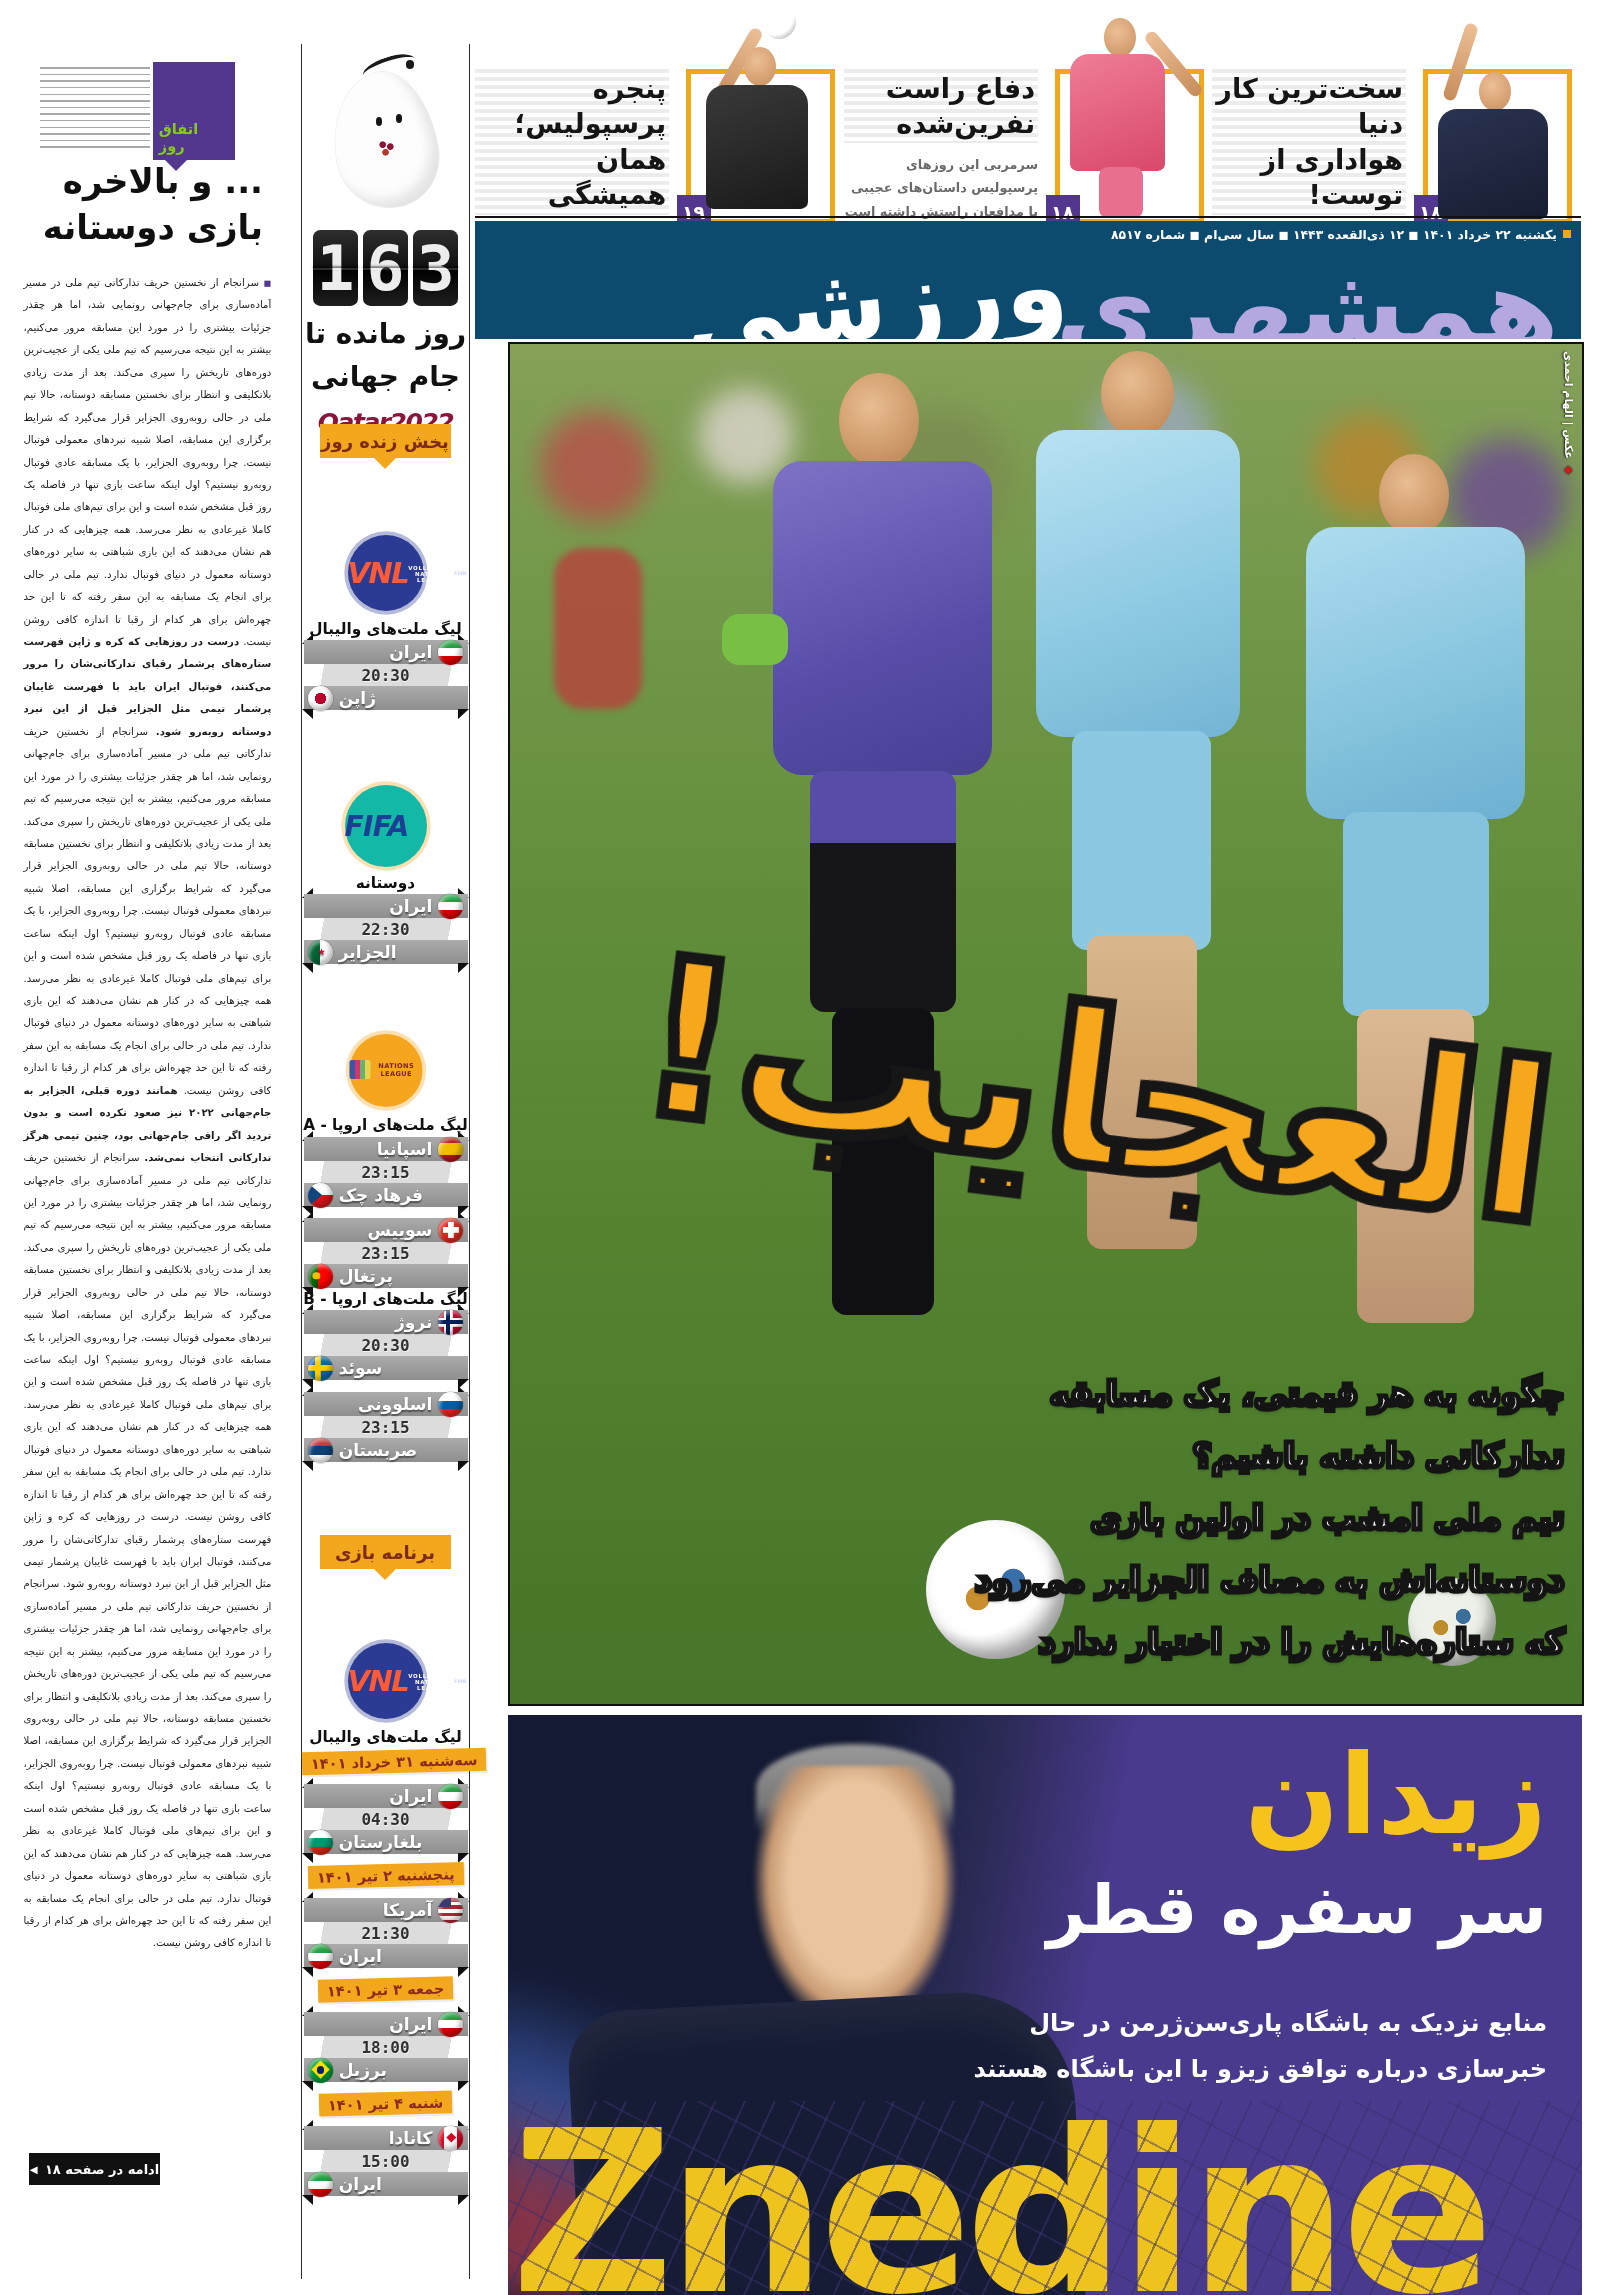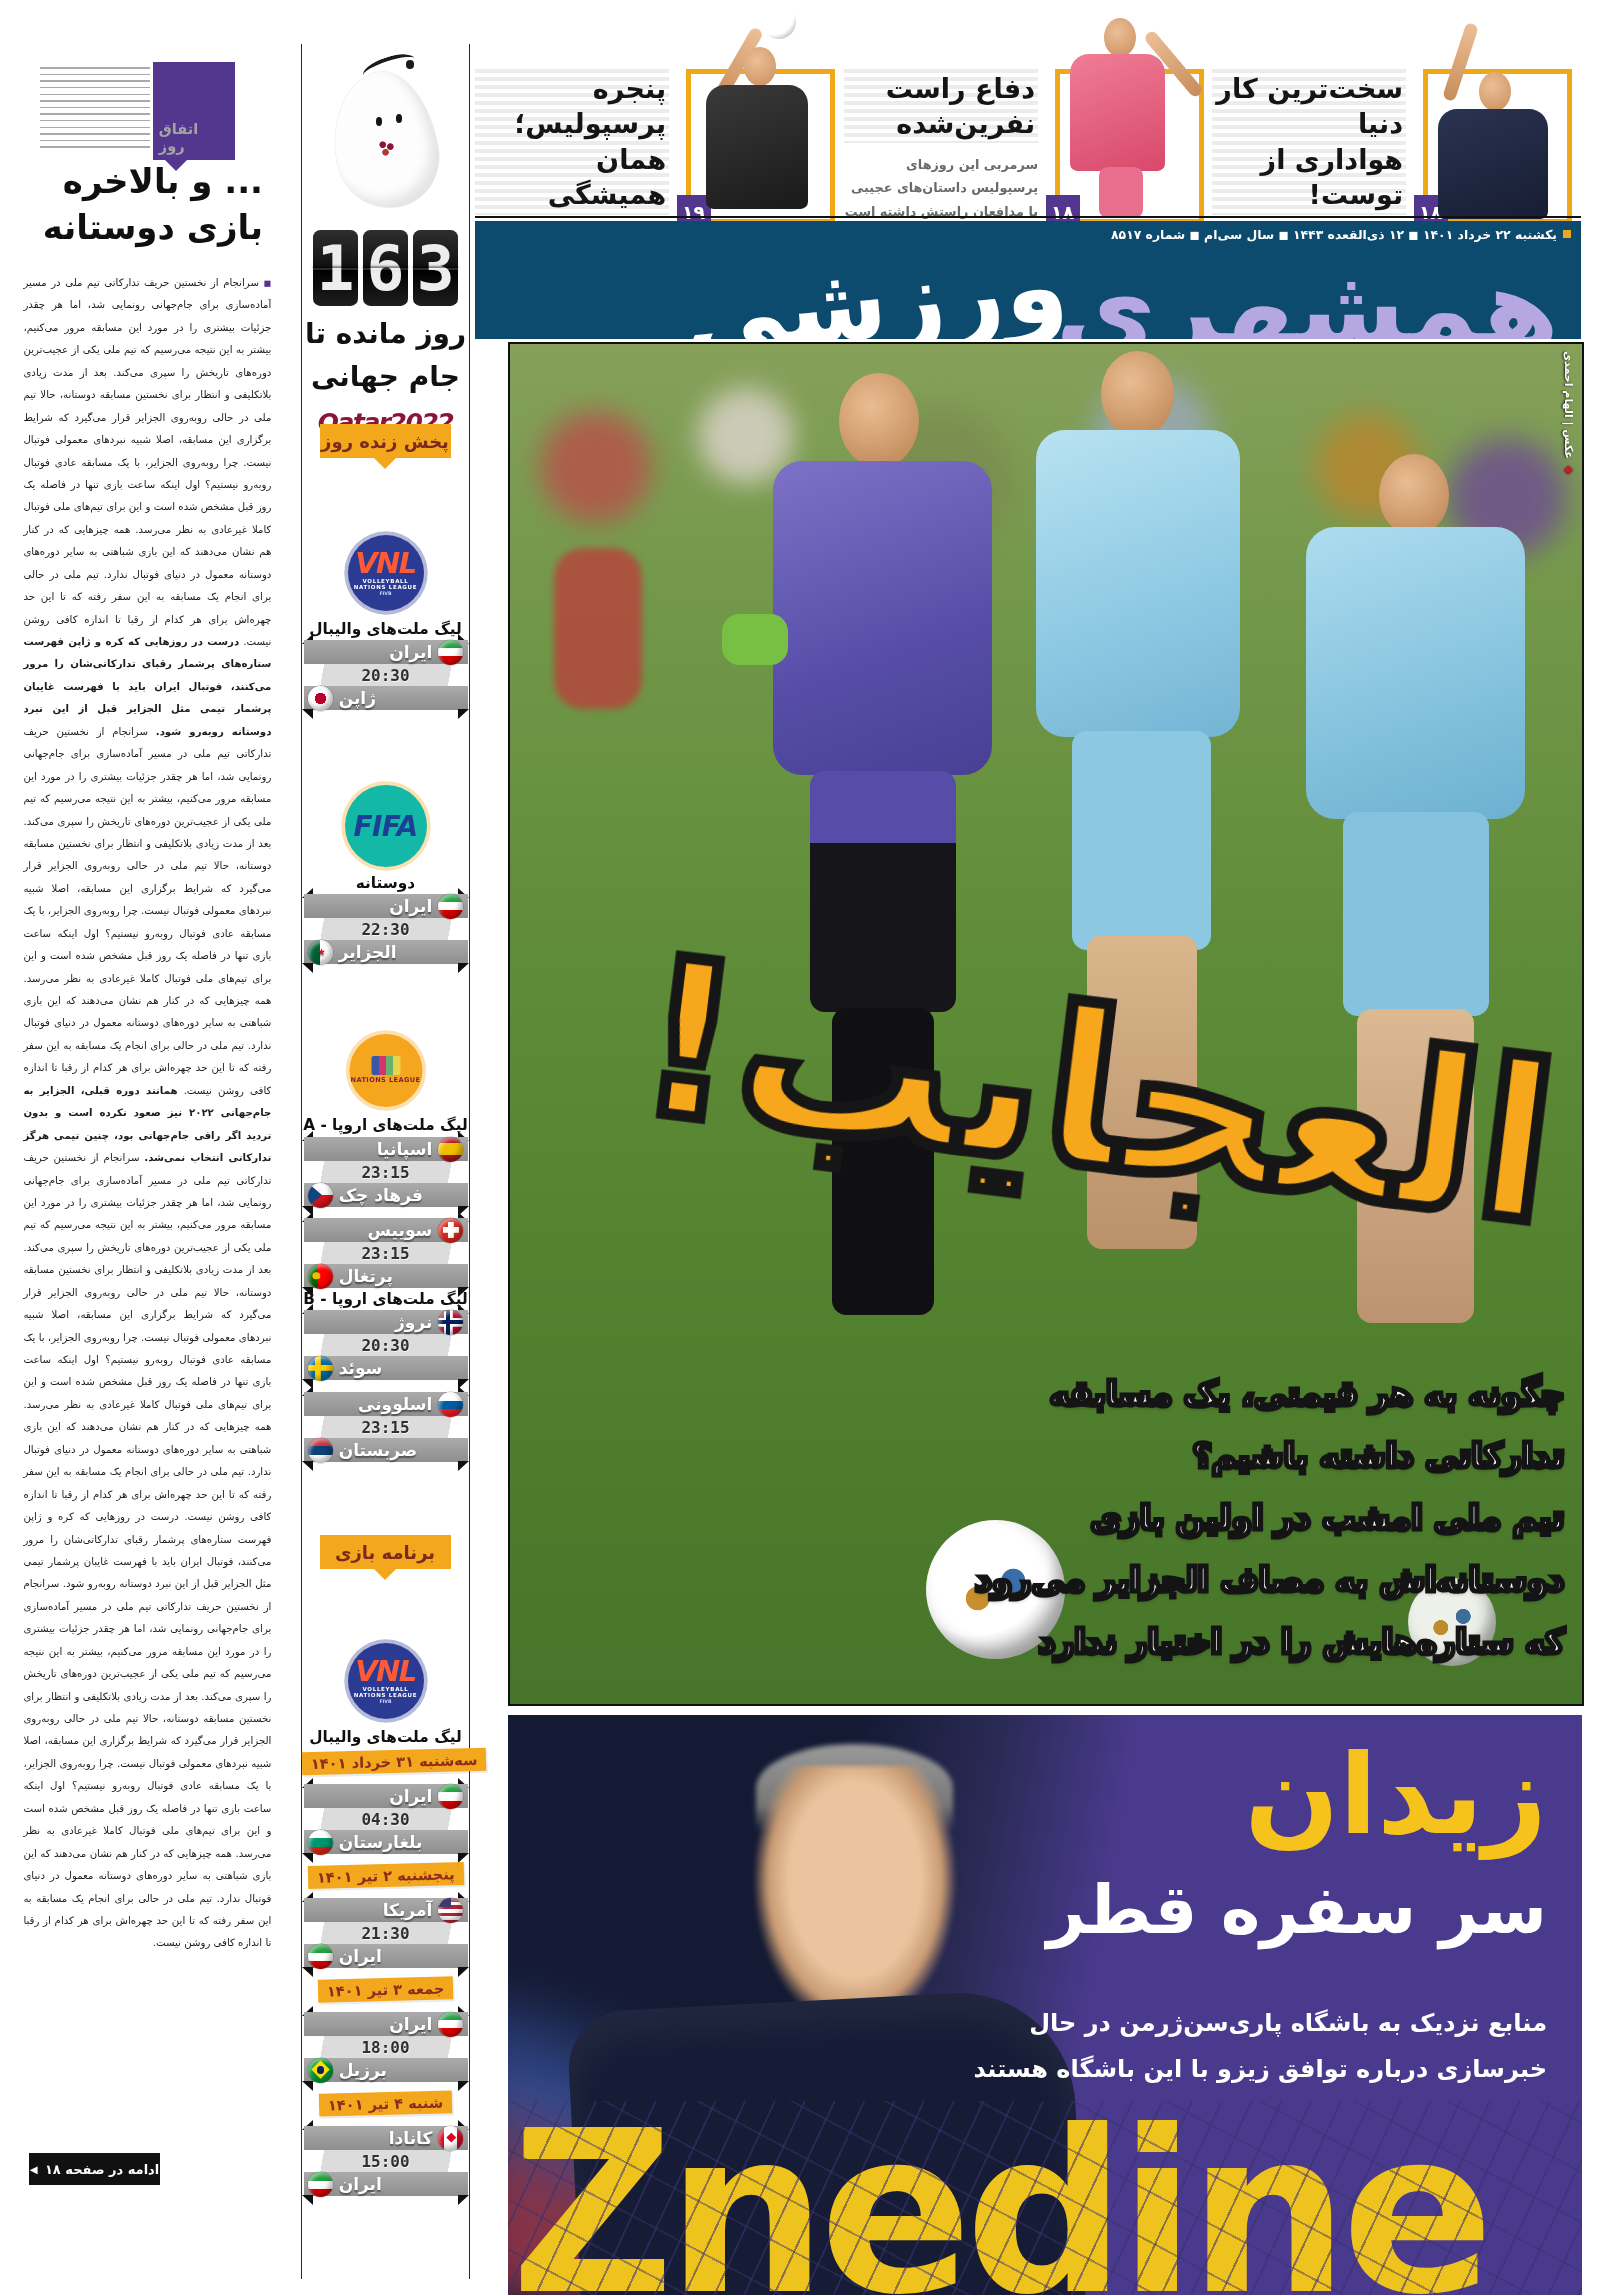--- a/index.html
+++ b/index.html
@@ -25,21 +25,21 @@
   .banner{position:absolute;left:475px;top:221px;width:1106px;height:118px;background:#0c4a6e;overflow:hidden}
   .dateline{position:absolute;right:10.2px;top:5.8px;color:#fff;font-size:12.4px;font-weight:bold;direction:rtl;display:flex;align-items:center;gap:5.8px}
   .ysq{width:8px;height:8px;background:#f0a818;display:inline-block}
   .wordmark{position:absolute;right:22px;bottom:-34px;direction:rtl;white-space:nowrap;font-weight:900}
   .wm-1{font-size:110px;color:#b5a7e0;letter-spacing:-2.9px}
   .wm-2{display:inline-block;font-size:102px;color:#ffffff;margin-right:-17.5px;transform:rotate(-5deg) translateY(-10.2px)}
   
   .hatch{position:absolute;left:40px;top:62px;width:110px;height:86px;
          background:repeating-linear-gradient(to bottom,#fff 0 5.1px,#a9a9a9 5.1px 6.6px),
                     repeating-linear-gradient(90deg,#fff 0 2.2px,transparent 2.2px 29px)}
-  .tag{position:absolute;left:153px;top:62px;width:70px;height:86px;background:#53378f;color:#a3a3a3;
+  .tag{position:absolute;left:153px;top:62px;width:70px;height:86px;background:#53378f;color:#84cc16;
        font-size:14.6px;font-weight:bold;display:flex;align-items:flex-end;justify-content:flex-end;padding:5.8px}
   .tag::after{content:"";position:absolute;left:11.7px;bottom:-11.7px;border:11.7px solid transparent;border-top-color:#53378f;border-bottom:0}
   .a-head{position:absolute;left:22px;top:159px;width:241px;text-align:right;font-size:34px;line-height:1.35;font-weight:900;color:#101010;direction:rtl}
   .a-body{position:absolute;left:23.4px;top:272px;width:248px;height:1867px;overflow:hidden;direction:rtl;
           text-align:justify;font-size:10.2px;line-height:2.2;color:#1c1c1c}
   .a-body .bullet{color:#53378f;font-size:9.5px}
   .a-body .b{font-weight:bold}
   .a-cont{position:absolute;left:29px;top:2153px;width:131px;height:32px;background:#111;color:#fff;direction:rtl;
           display:flex;align-items:center;justify-content:center;gap:7.3px;font-size:13px;font-weight:bold}
   .a-cont .arr{color:#fff;font-size:10.2px}
@@ -58,22 +58,22 @@
   .flip{position:absolute;left:0;width:167px;top:186px;display:flex;justify-content:center;gap:5.1px;direction:ltr}
   .ftile{width:45px;height:76px;background:linear-gradient(180deg,#2e2e2e,#121212 48%,#000 52%,#1f1f1f);
          border-radius:7.3px;color:#ededed;font-size:63px;font-weight:900;display:flex;align-items:center;justify-content:center;
          position:relative;font-family:"DejaVu Sans Mono",monospace}
   .ftile::after{content:"";position:absolute;left:0;right:0;top:50%;height:2.2px;background:rgba(255,255,255,.16);box-shadow:0 -1.5px 2.2px rgba(0,0,0,.7)}
   .cd-line{position:absolute;width:167px;text-align:center;font-weight:900;color:#111;direction:rtl}
   .qatar{position:absolute;width:167px;text-align:center;font-size:25px;font-weight:900;font-style:italic;color:#8a1538;letter-spacing:-1.5px}
   .tab{position:absolute;left:17.5px;width:131px;background:#f2a71d;color:#7c2a1d;font-weight:700;font-size:18px;
        text-align:center;padding:6.6px 0;direction:rtl}
   .tab::after{content:"";position:absolute;left:50%;bottom:-11px;margin-left:-11px;border:11px solid transparent;border-top-color:#f2a71d;border-bottom:0}
-  .logo{position:absolute;left:50%;transform:translateX(-50%);border-radius:50%;display:flex;flex-direction:column;
-        align-items:center;justify-content:center;font-weight:900;text-align:center}
+  .logo{position:absolute;left:50%;transform:translateX(-50%);border-radius:50%;display:flex;flex-direction:row;
+        align-items:center;justify-content:space-between;font-weight:900;text-align:center}
   .logo-vnl{width:76px;height:76px;background:#2b3a92;box-shadow:0 0 0 3.7px rgba(43,58,146,.35)}
   .logo-vnl .big{color:#ff5a36;font-size:29px;font-style:italic;letter-spacing:-1.5px;line-height:.9}
   .logo-vnl .sml{color:#fff;font-size:5.5px;letter-spacing:0.7px;margin-top:2.2px}
   .logo-vnl .tin{color:#cdd5ff;font-size:4.7px;margin-top:1.5px}
   .logo-fifa{width:82px;height:82px;background:#14b8a6;box-shadow:0 0 0 3.7px rgba(246,165,31,.35)}
   .logo-fifa .big{color:#1b3f94;font-size:28px;font-style:italic;letter-spacing:-0.7px}
   .logo-uefa{width:73px;height:73px;background:#f6a51f;box-shadow:0 0 0 3.7px rgba(246,165,31,.35)}
   .logo-uefa .flagchip{width:29px;height:19px;background:
       linear-gradient(90deg,#3a57a7 0 25%,#d6336c 25% 50%,#68b36b 50% 75%,#e8d44d 75%);border-radius:2.2px;margin-bottom:2.9px}
   .logo-uefa .sml{color:#7a1f3d;font-size:6.6px;letter-spacing:0.4px;line-height:1.2}

